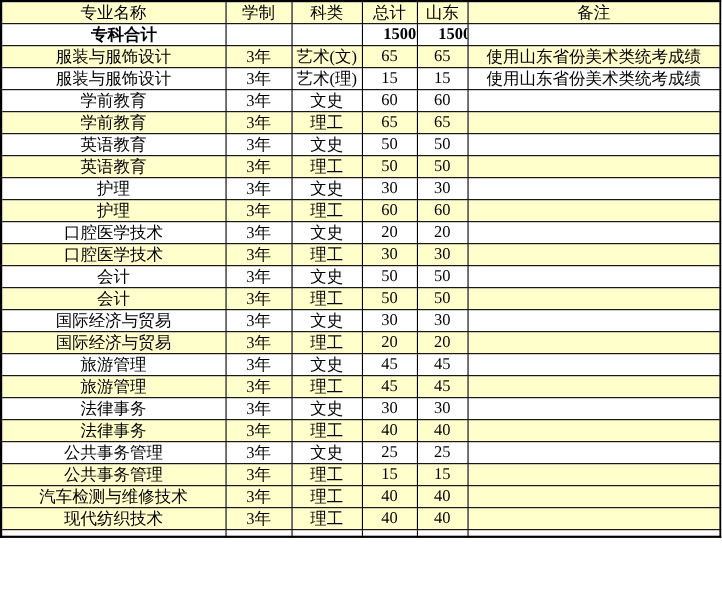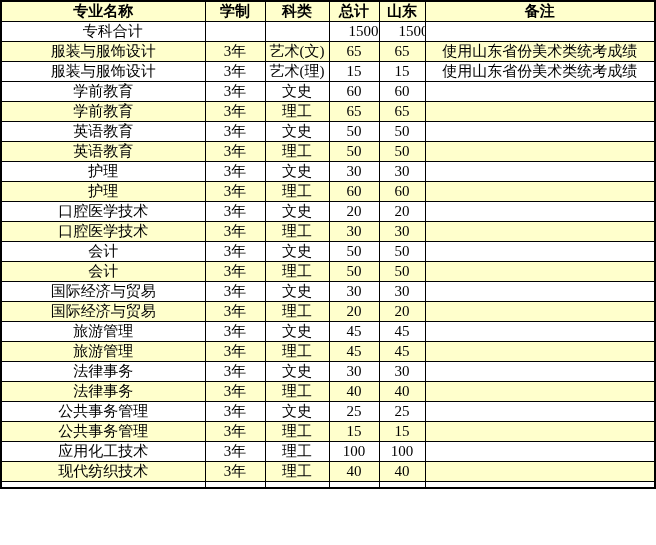--- a/index.html
+++ b/index.html
@@ -12,25 +12,25 @@
     border-collapse: collapse; table-layout: fixed;
     width: 654px; border: 2px solid #000;
   }
   table.plan th, table.plan td {
     border: 1px solid #000;
     height: 19px; padding: 0;
     font-size: 15px; color: #000;
     text-align: center; vertical-align: middle;
     overflow: hidden; white-space: nowrap;
   }
-  table.plan th { font-weight: bold; }
+  table.plan th { font-weight: normal; }
   td.major { text-align: left; padding-left: 3px; }
   tr.yellow { background: #FFFFCC; }
   tr.white  { background: #FFFFFF; }
-  tr.summary td { font-weight: normal; padding-left: 19px; }
+  tr.summary td { font-weight: bold; padding-left: 19px; }
   tr.stub td { height: 5px; }
 </style>
 </head>
 <body>
 
 <div class="screen">
   <table class="plan">
     <colgroup>
       <col style="width:204px">
         <col style="width:60px">
@@ -212,26 +212,26 @@
           <td></td>
         </tr>
         <tr class="yellow">
           <td class="major">公共事务管理</td>
           <td>3年</td>
           <td>理工</td>
           <td>15</td>
           <td>15</td>
           <td></td>
         </tr>
-        <tr class="white">
-          <td class="major">应用化工技术</td>
-          <td>3年</td>
-          <td>理工</td>
-          <td>100</td>
-          <td>100</td>
+        <tr class="yellow">
+          <td class="major">汽车检测与维修技术</td>
+          <td>3年</td>
+          <td>理工</td>
+          <td>40</td>
+          <td>40</td>
           <td></td>
         </tr>
         <tr class="yellow">
           <td class="major">现代纺织技术</td>
           <td>3年</td>
           <td>理工</td>
           <td>40</td>
           <td>40</td>
           <td></td>
         </tr>

